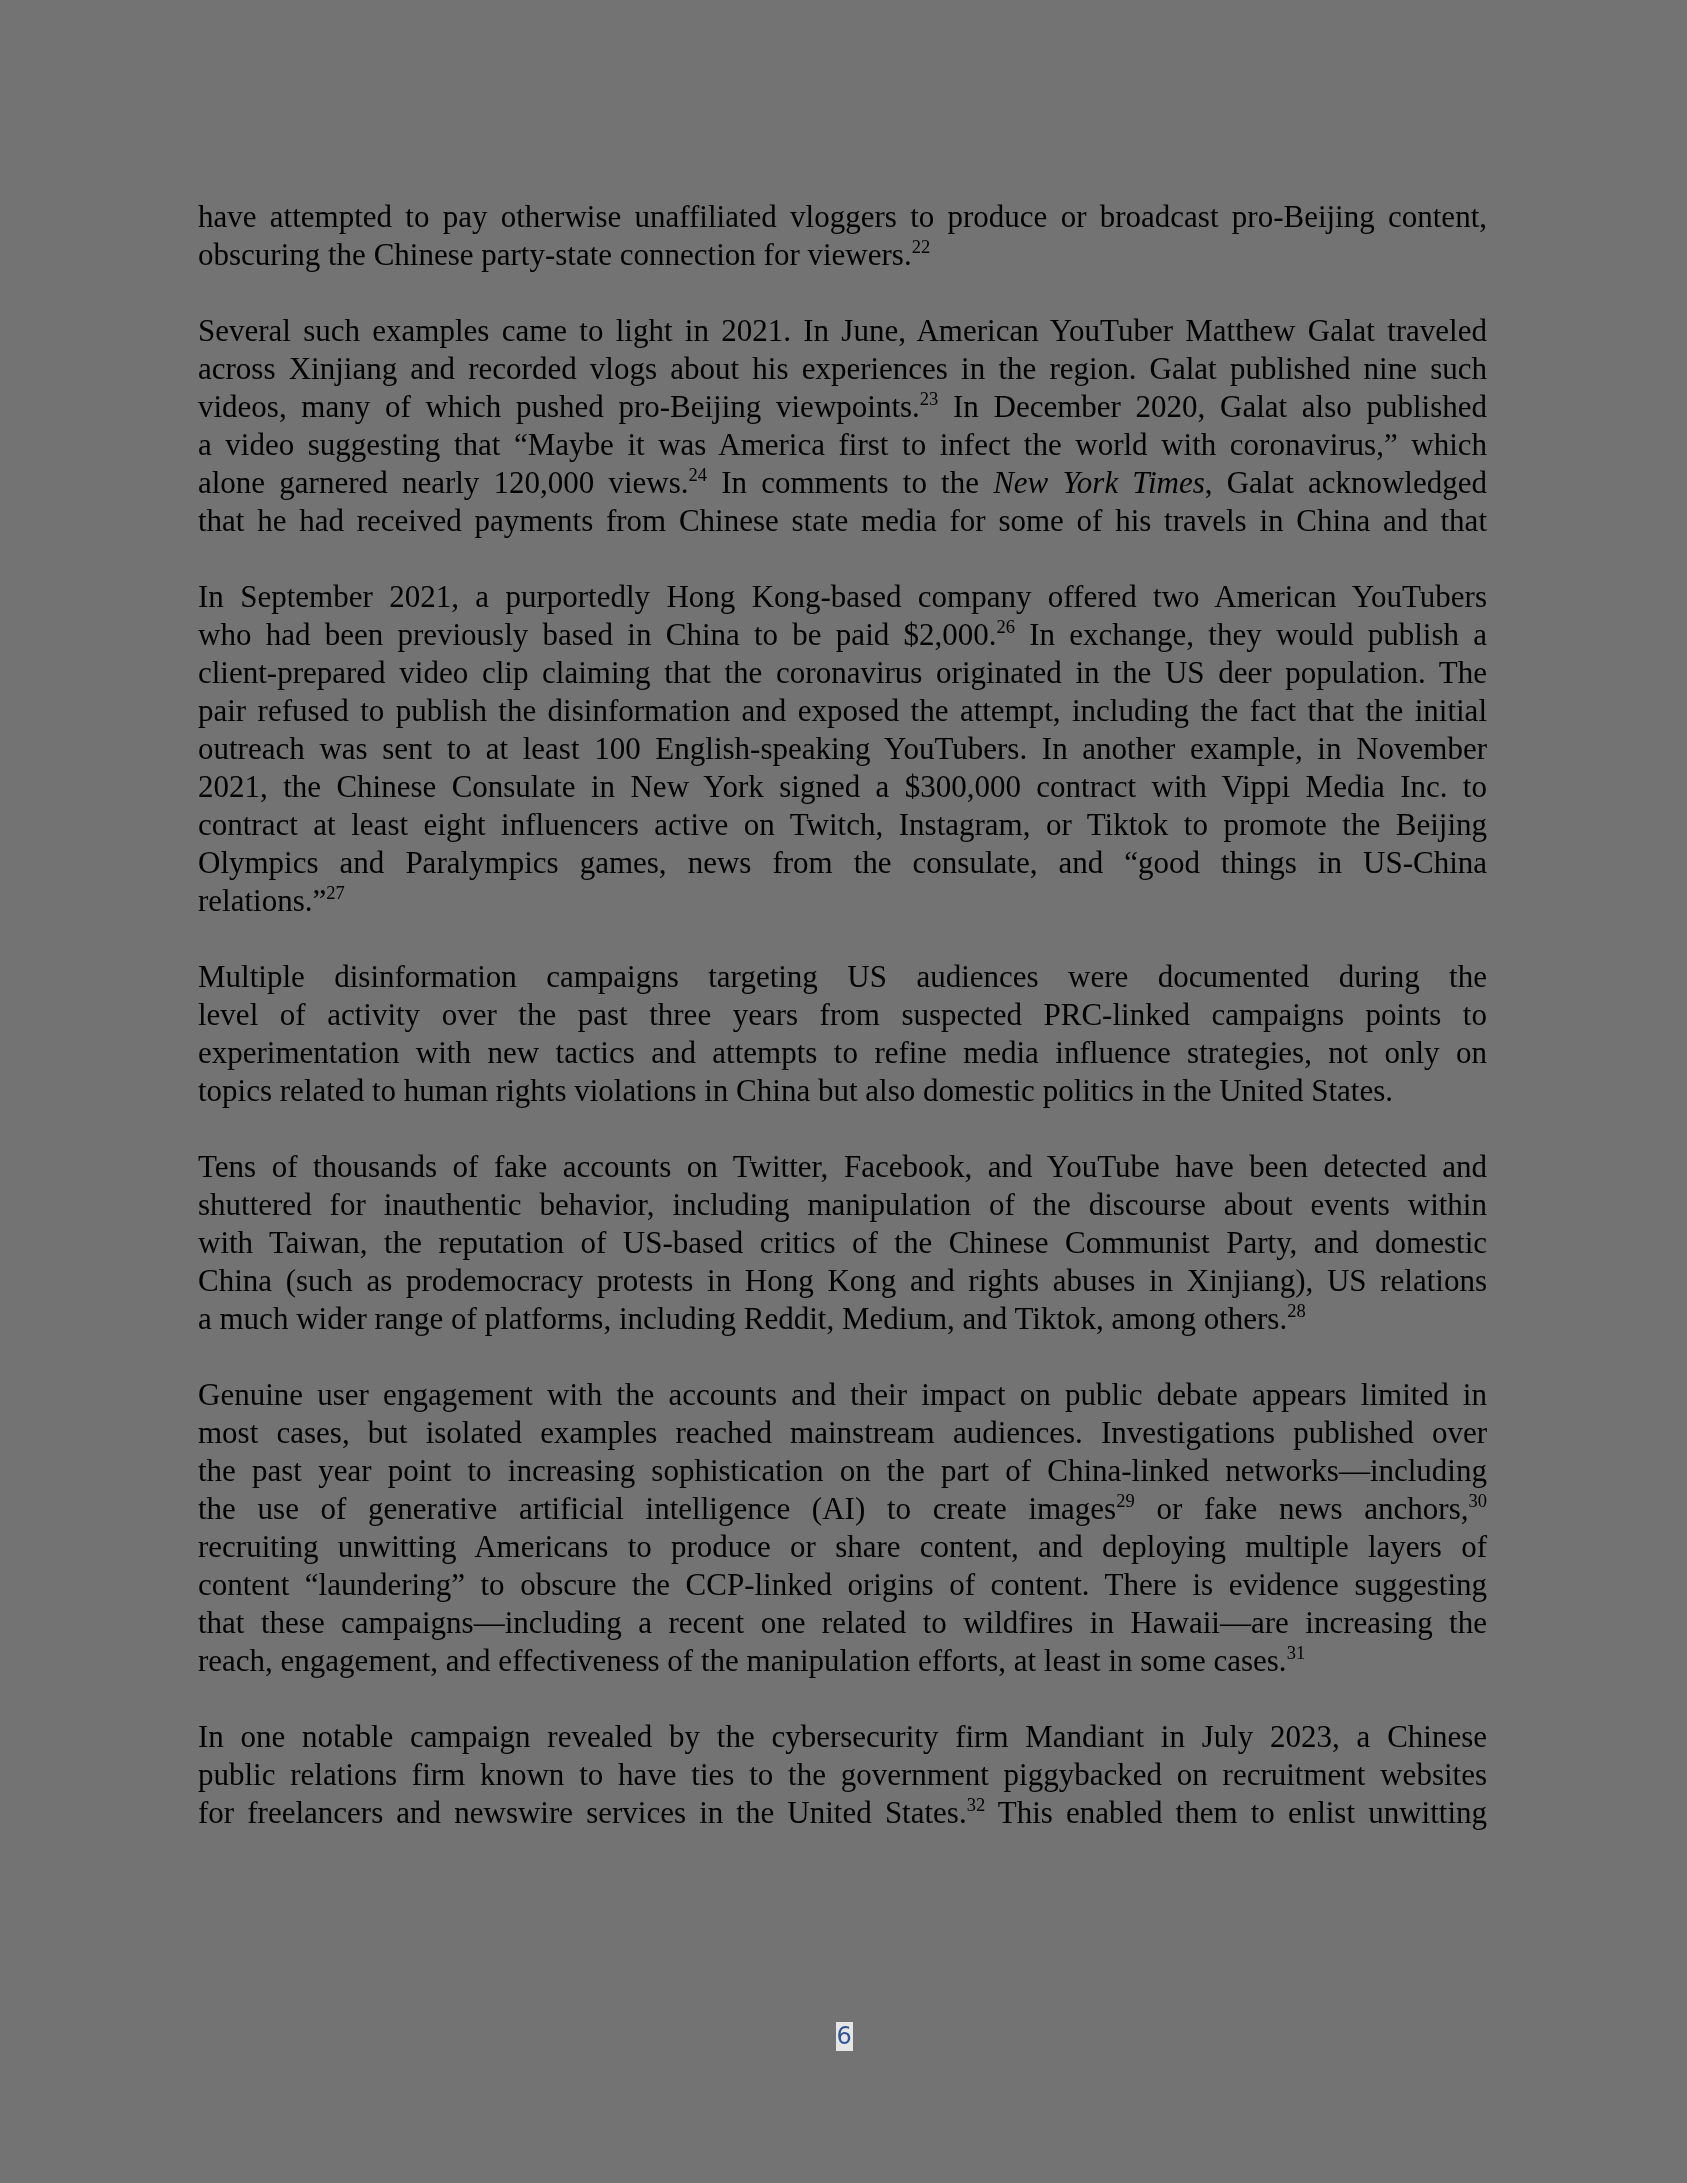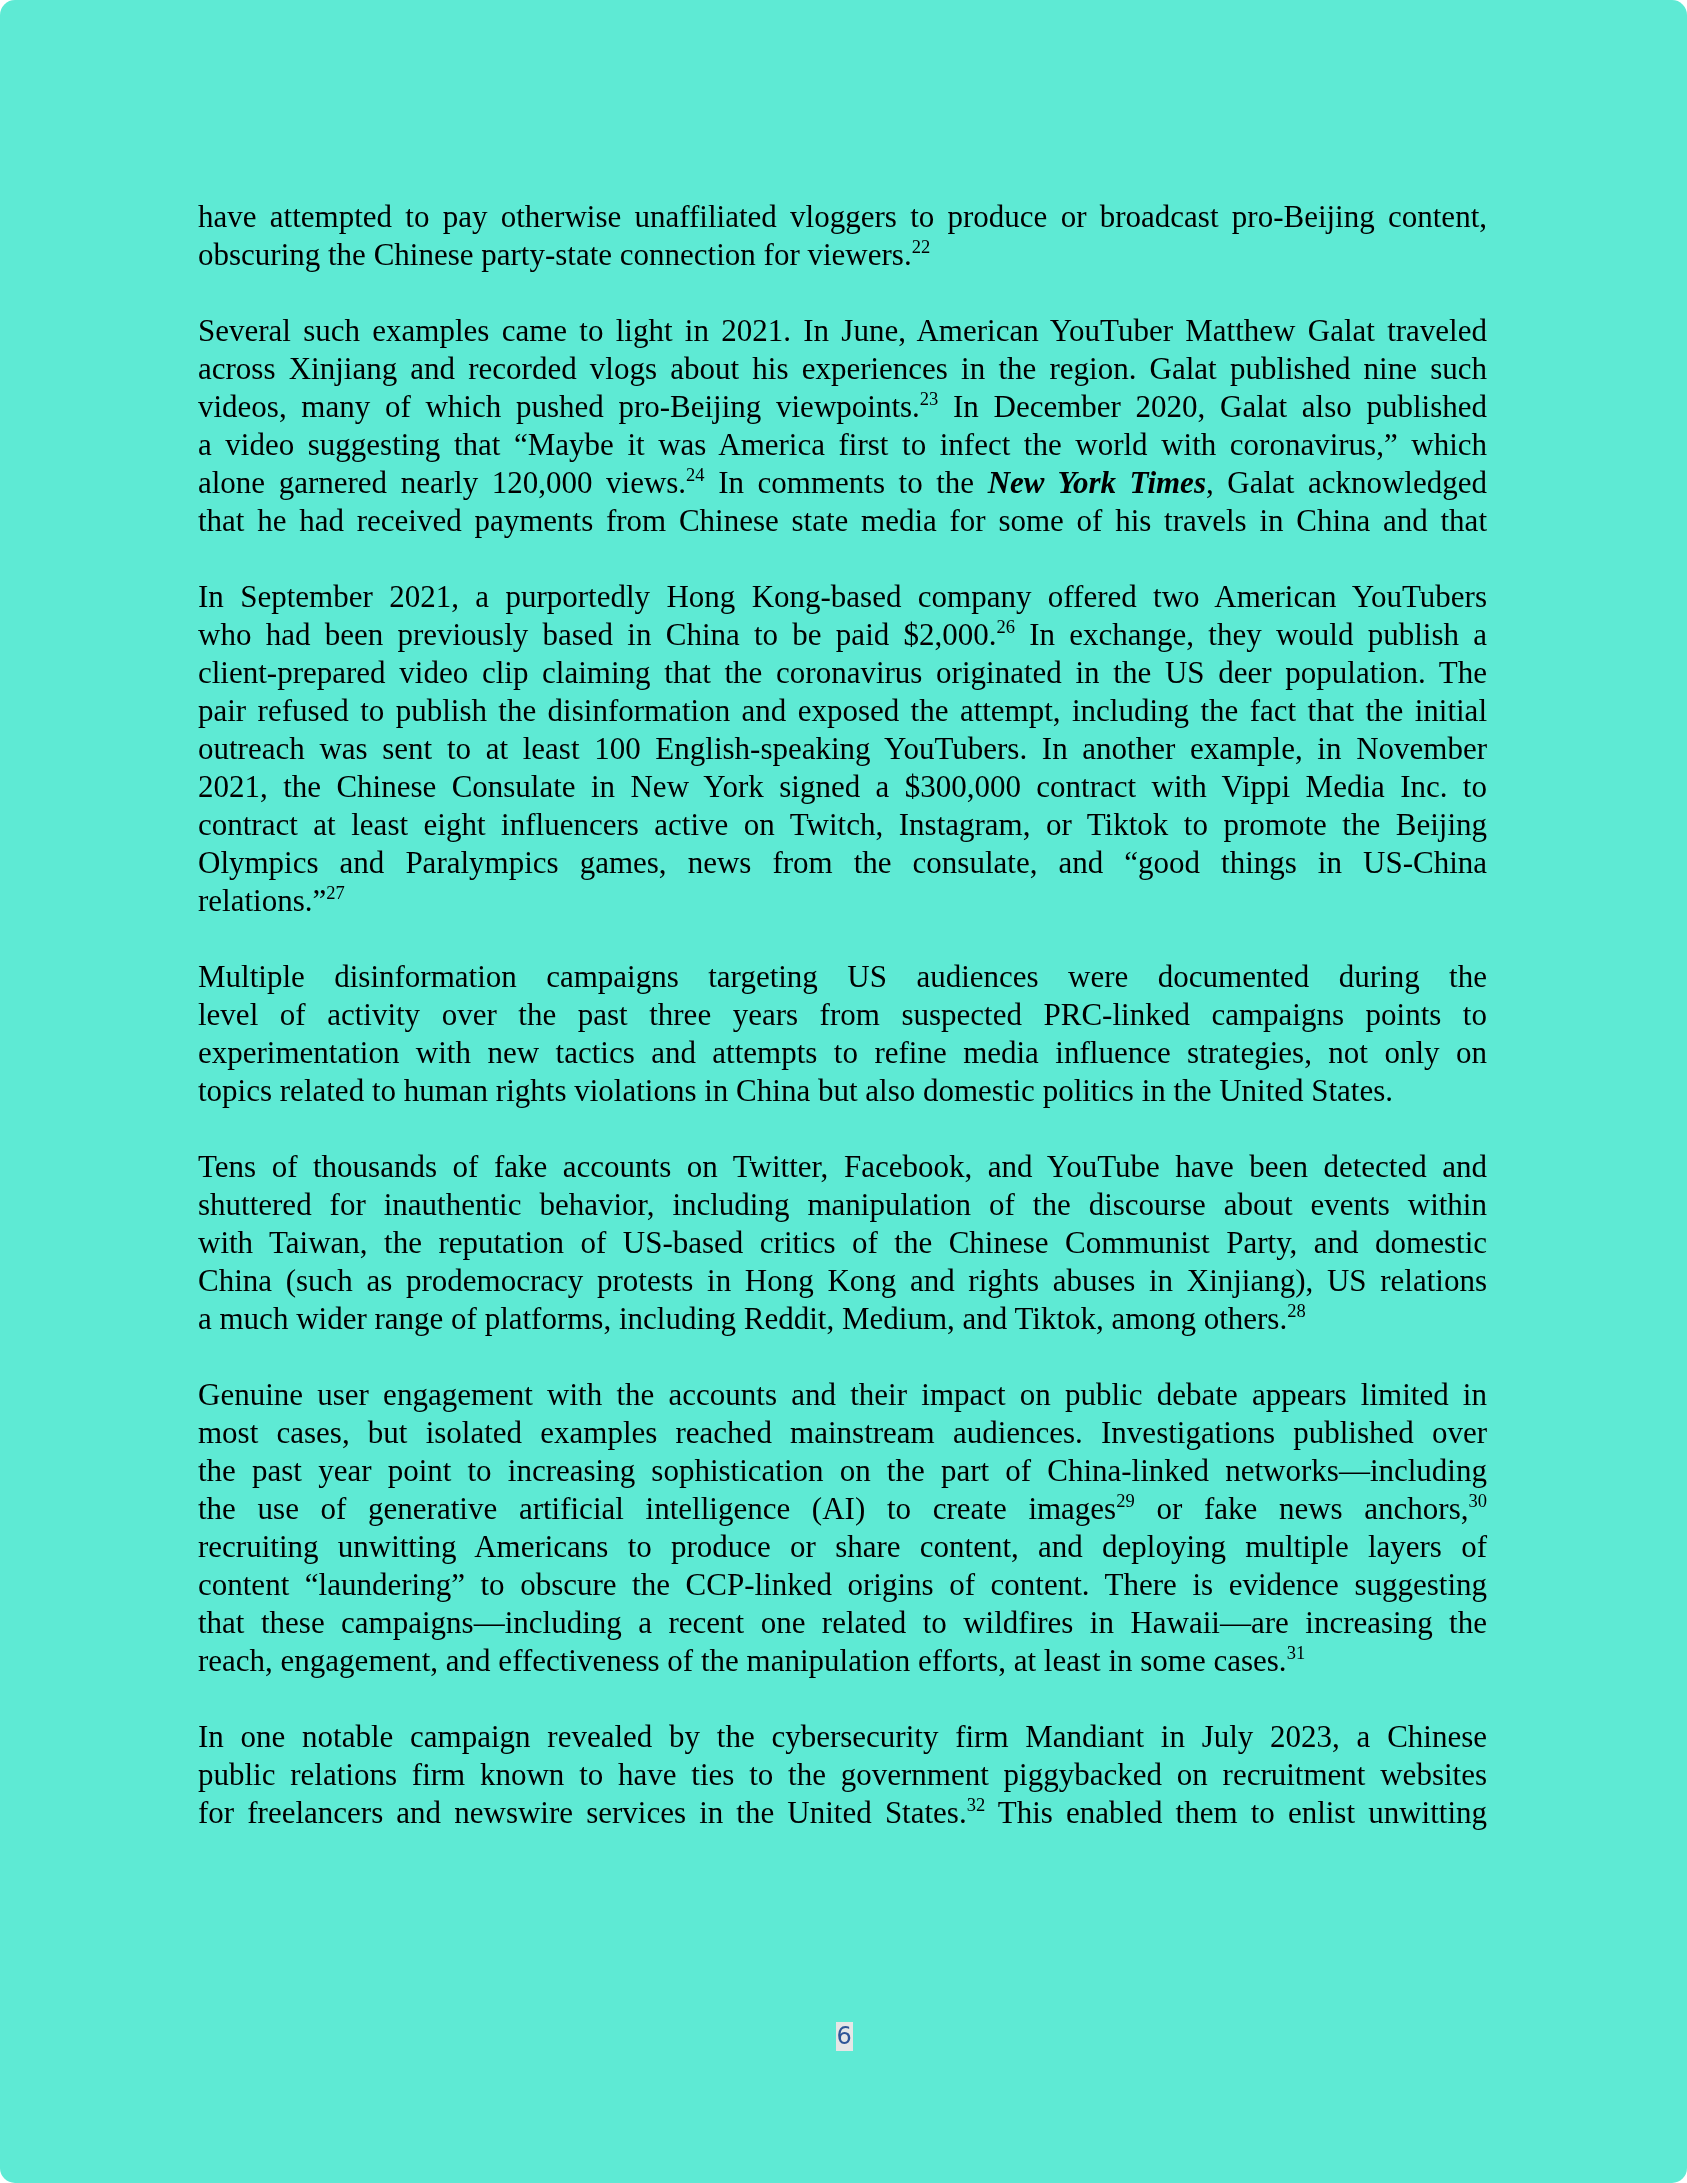--- a/index.html
+++ b/index.html
@@ -1,35 +1,34 @@
 <!DOCTYPE html>
 <html style="font-size:10.6px"><head>
 <meta charset="utf-8">
 <style>
   html, body { margin: 0; padding: 0; background: #ffffff; }
   body { width: 1687px; height: 2183px; position: relative; overflow: hidden; }
   .page {
     position: absolute; left: 0; top: 0; width: 1687px; height: 2183px;
-    background: #5eead4;
-    border-radius: 15px;
+    background: #737373;
   }
   .body-text {
     position: absolute; left: 198px; top: 198px; width: 1289px;
     font-family: "Liberation Serif", "DejaVu Serif", serif;
     font-size: 31px; color: #000000;
   }
   .para { margin: 0 0 38px 0; }
   .line {
     display: block; height: 38px; line-height: 38px;
     white-space: nowrap;
     text-align: justify; text-align-last: justify;
   }
   .line.last { text-align: center; text-align-last: left; }
   .b { font-weight: normal; }
-  .i { font-style: italic; font-weight: bold; }
+  .i { font-style: italic; }
   .sup {
     font-size: 18.5px; vertical-align: 12px; line-height: 0;
   }
   .page-number {
     position: absolute; left: 836px; top: 2022px; width: 16.5px; height: 29px;
     background: #e6e6e6;
     font-family: "DejaVu Sans", "Liberation Sans", sans-serif;
     font-size: 24px; line-height: 29px; text-align: center;
   }
 </style>

